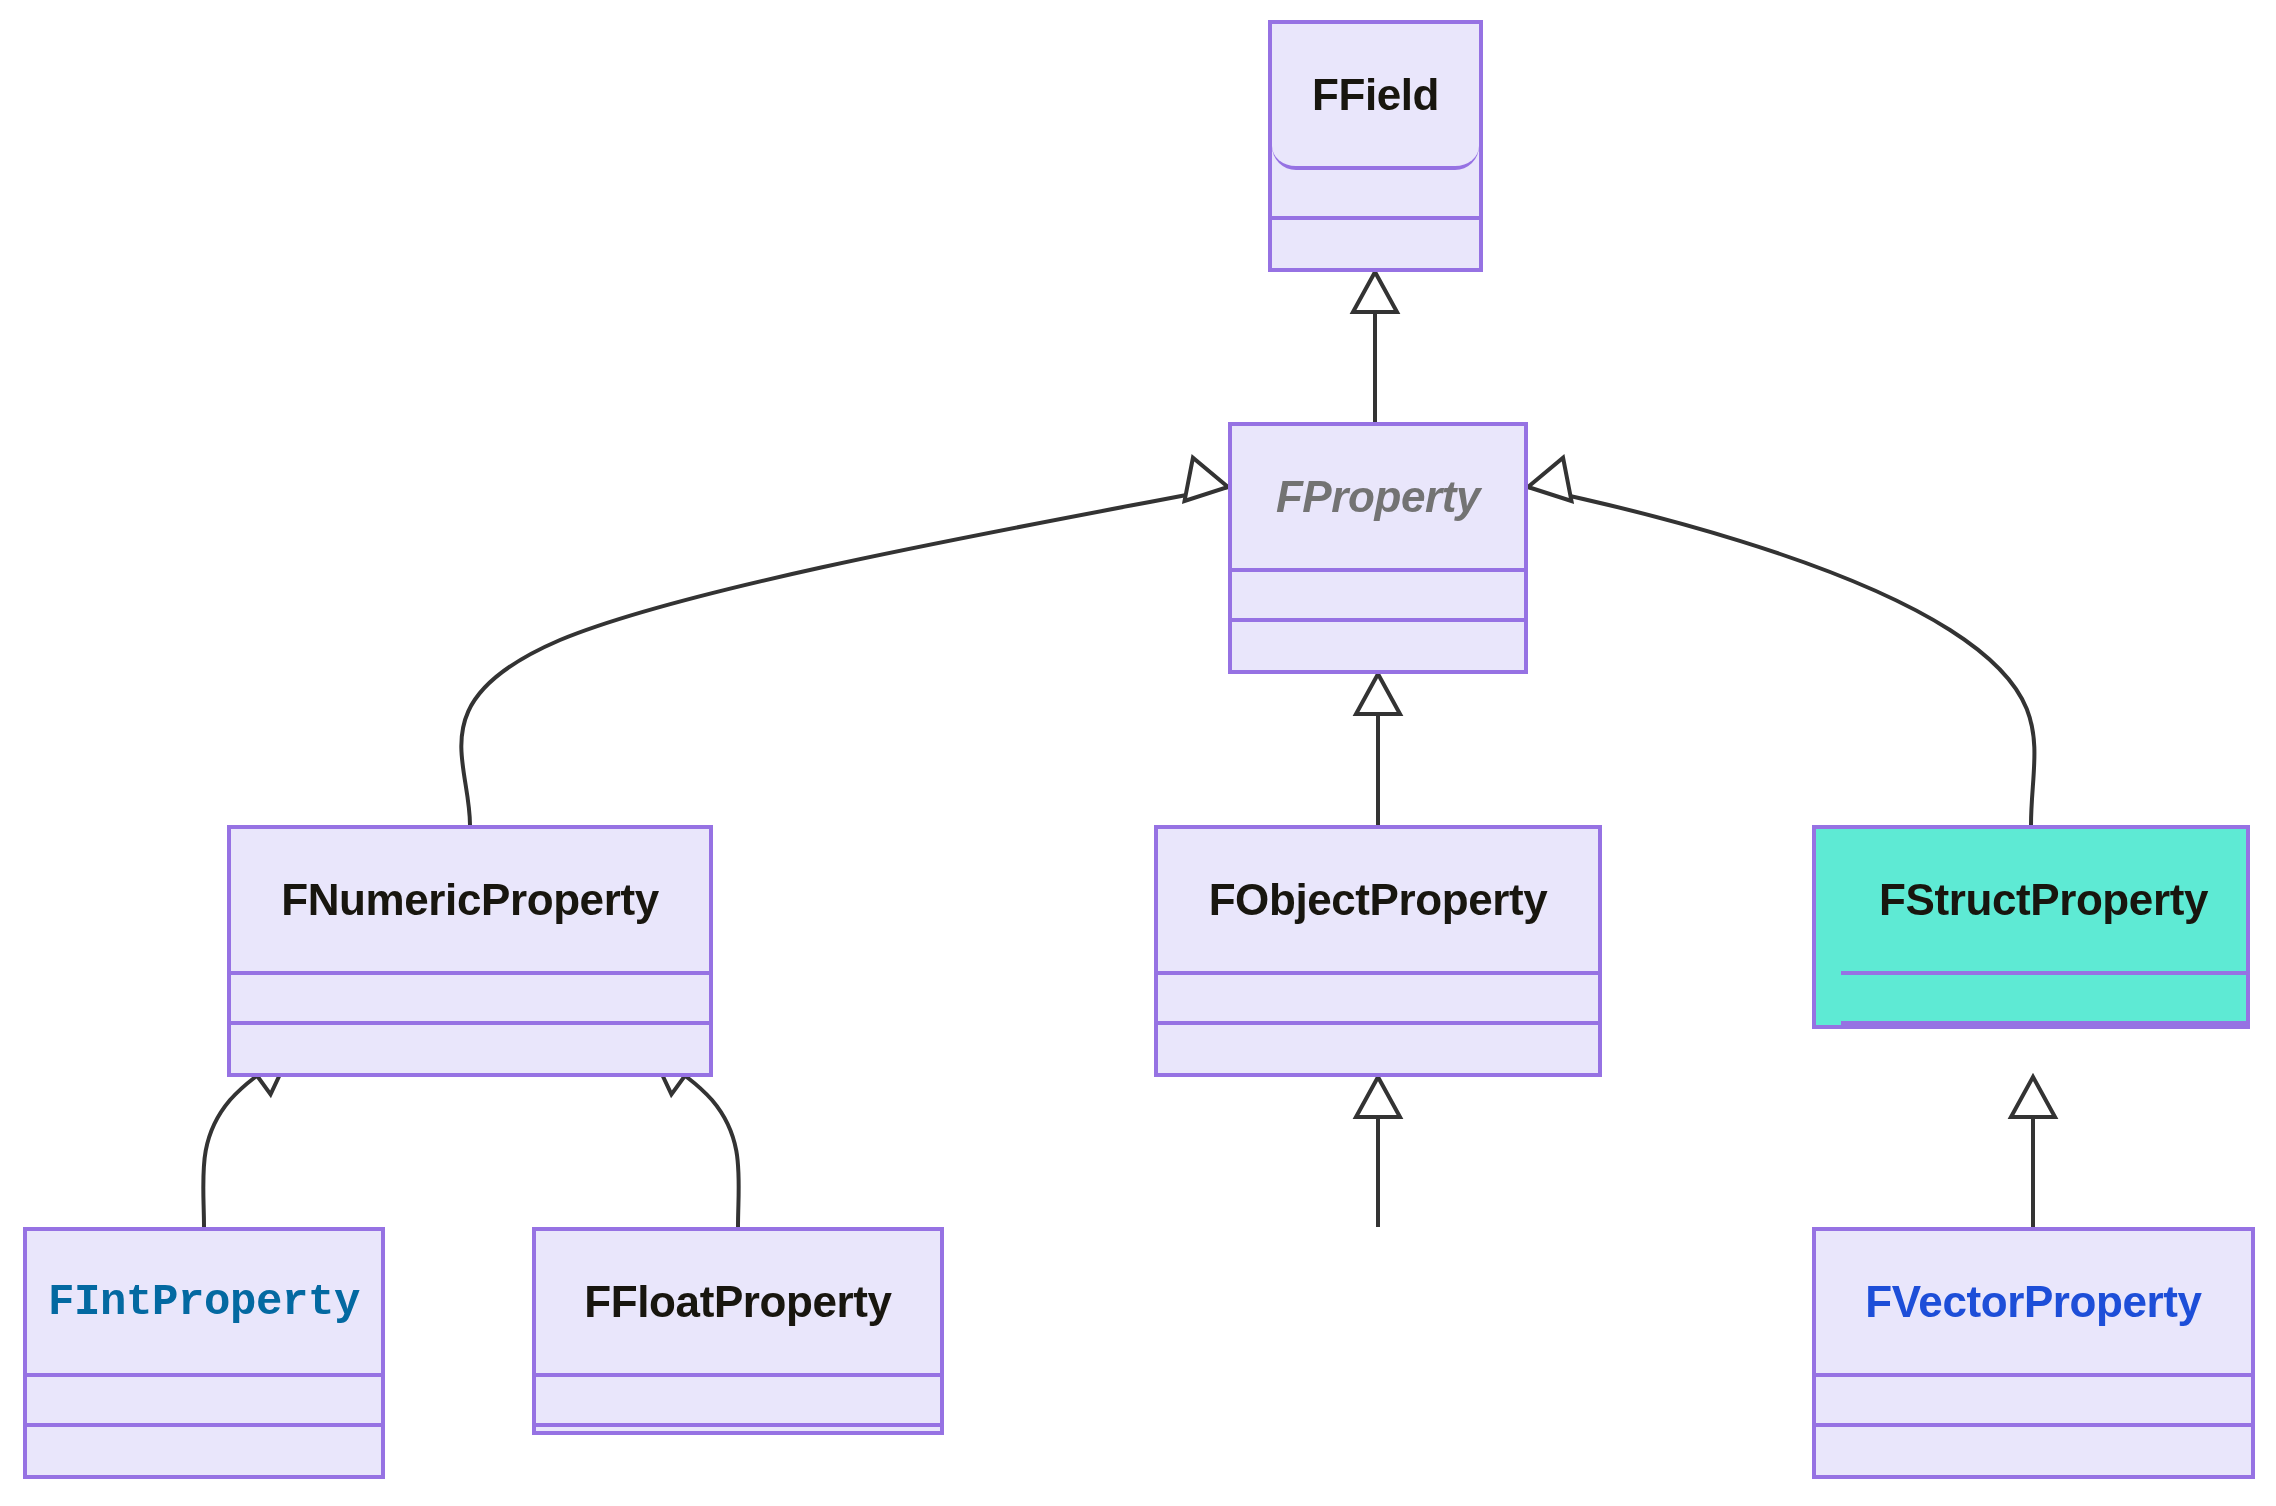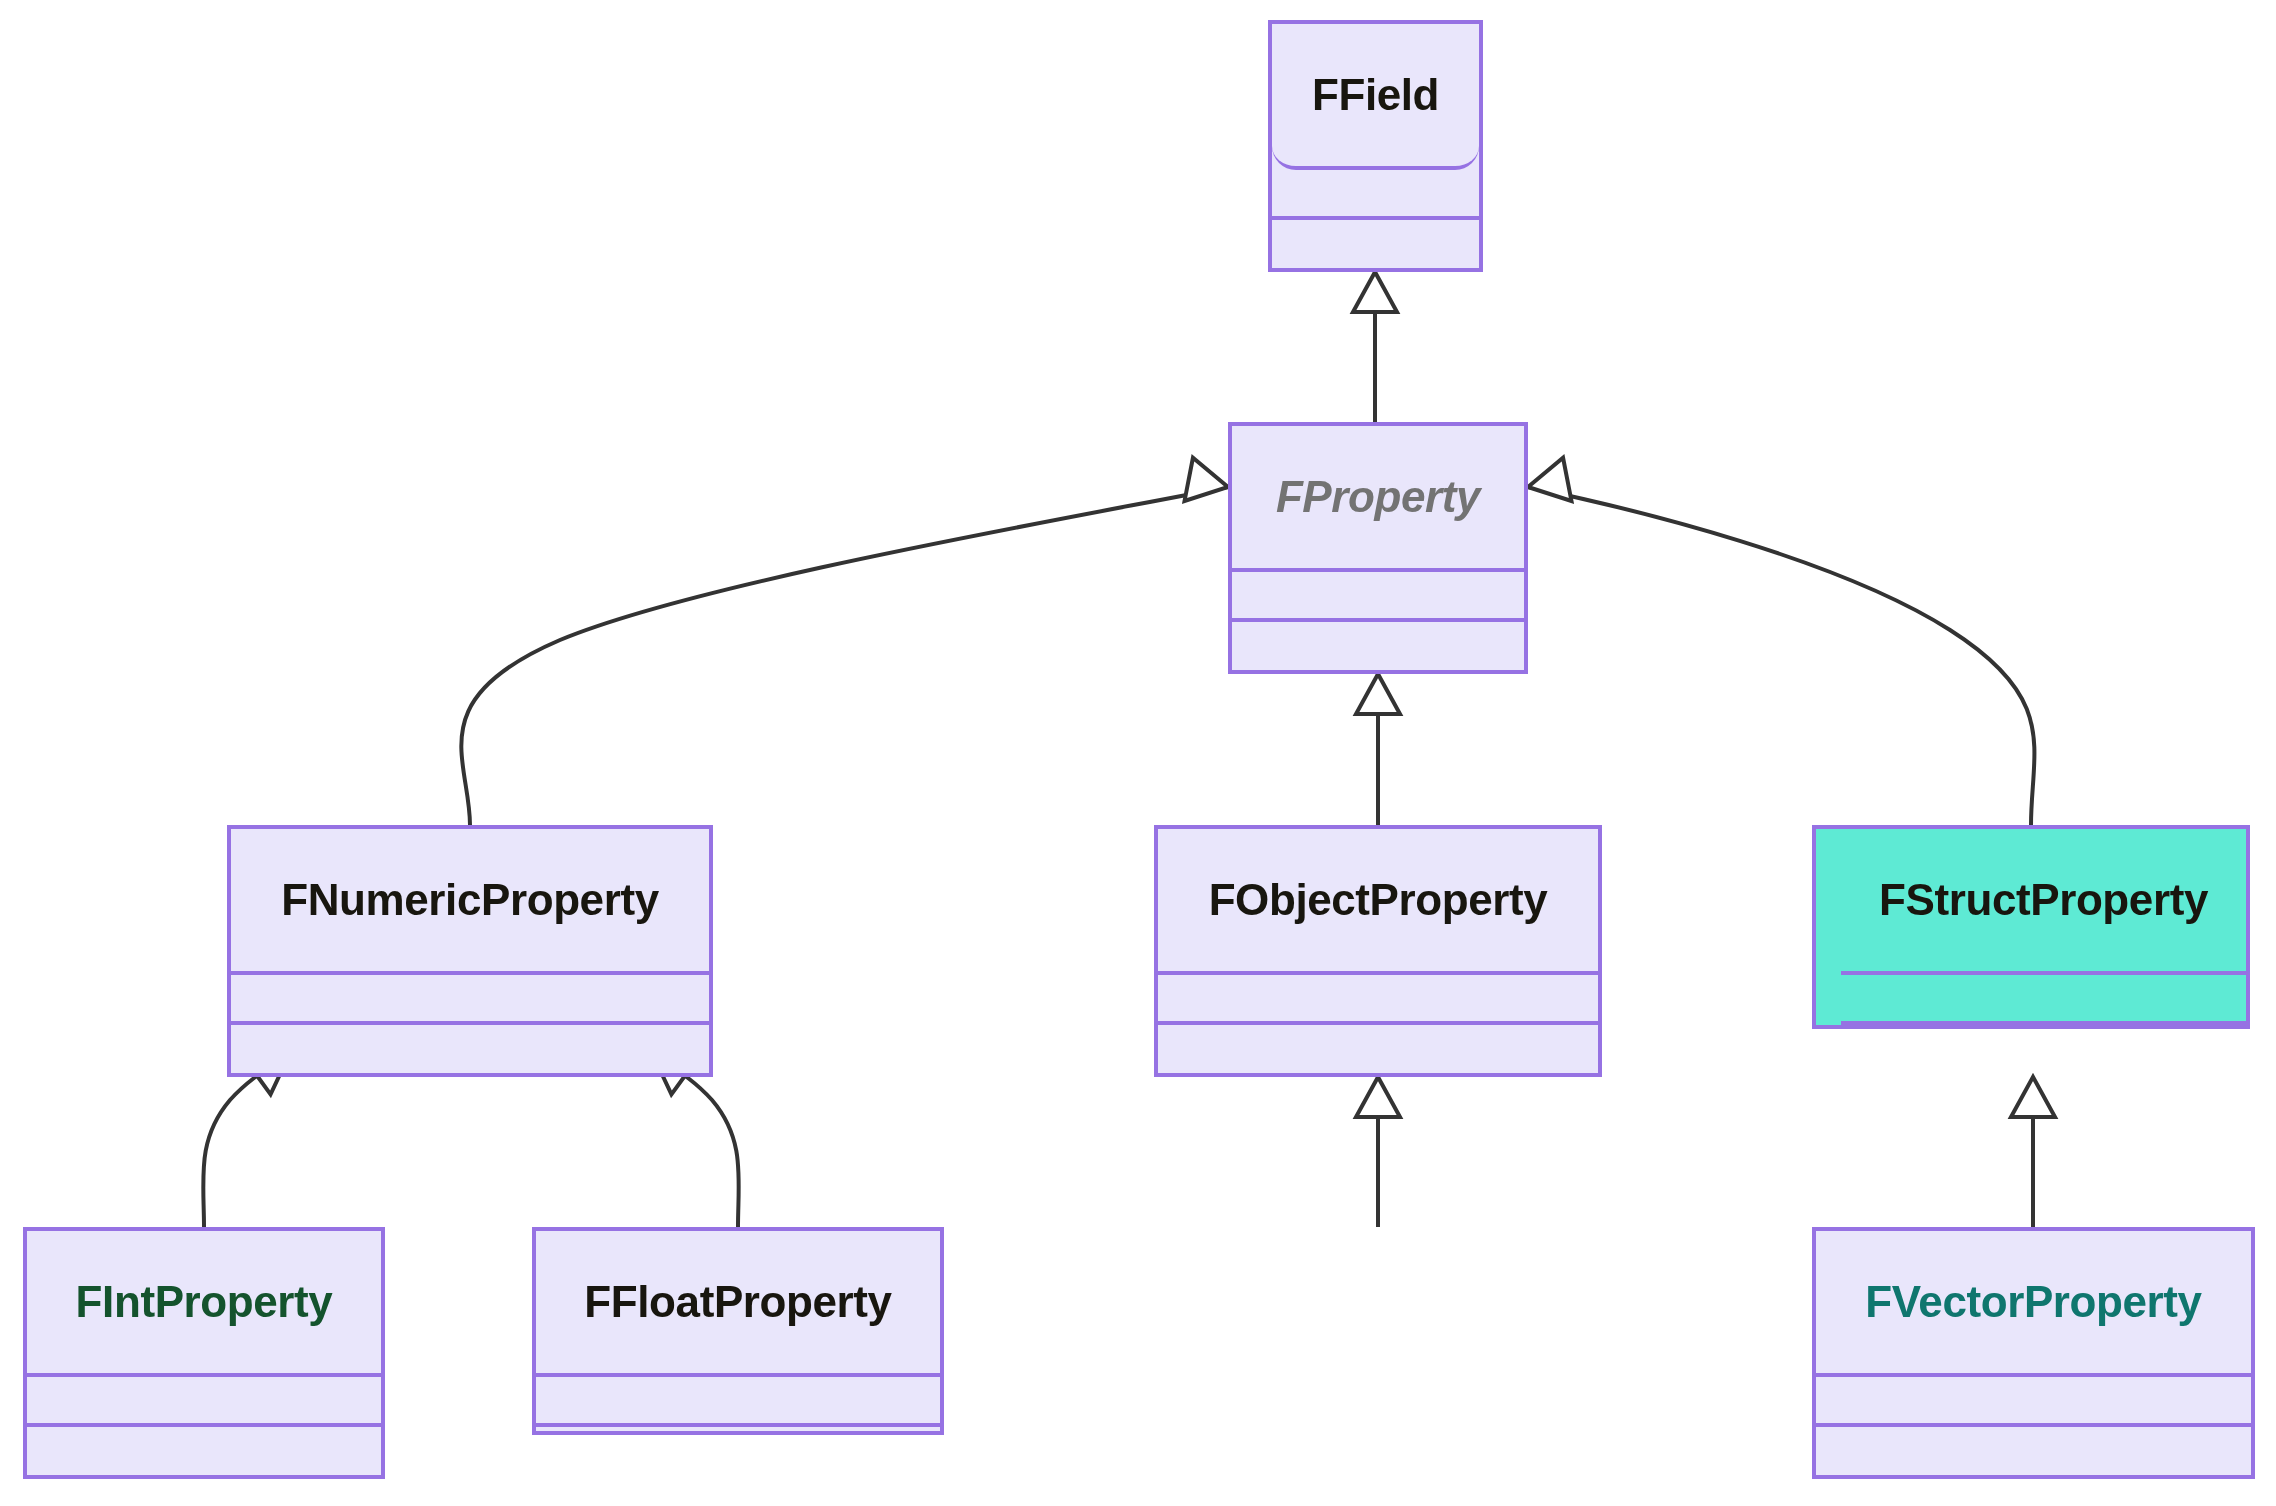--- a/index.html
+++ b/index.html
@@ -141,34 +141,34 @@
       </div>
       <div class="uml-class" style="left: 1812px; top: 825px; width: 438px; height: 204px; background: #5eead4; border-color: rgb(150, 114, 227); padding-left: 25px;">
         <div class="uml-title-compartment" style="border-bottom-color: rgb(150, 114, 227);">
           <span class="uml-class-name" style="color: rgb(24, 22, 15);">FStructProperty</span>
         </div>
         <div class="uml-attributes-compartment" style="border-bottom-color: rgb(150, 114, 227);"></div>
         <div class="uml-methods-compartment"></div>
       </div>
       <div class="uml-class" style="left: 23px; top: 1227px; width: 362px; height: 252px; background: rgb(233, 230, 251); border-color: rgb(150, 114, 227);">
         <div class="uml-title-compartment" style="border-bottom-color: rgb(150, 114, 227);">
-          <span class="uml-class-name" style="color: #14532d;">FIntProperty</span>
+          <span class="uml-class-name" style="color: #0369a1; font-family: Liberation Mono, monospace;">FIntProperty</span>
         </div>
         <div class="uml-attributes-compartment" style="border-bottom-color: rgb(150, 114, 227);"></div>
         <div class="uml-methods-compartment"></div>
       </div>
       <div class="uml-class" style="left: 532px; top: 1227px; width: 412px; height: 208px; background: rgb(233, 230, 251); border-color: rgb(150, 114, 227);">
         <div class="uml-title-compartment" style="border-bottom-color: rgb(150, 114, 227);">
           <span class="uml-class-name" style="color: rgb(24, 22, 15);">FFloatProperty</span>
         </div>
         <div class="uml-attributes-compartment" style="border-bottom-color: rgb(150, 114, 227);"></div>
         <div class="uml-methods-compartment"></div>
       </div>
       <div class="uml-class" style="left: 1812px; top: 1227px; width: 443px; height: 252px; background: rgb(233, 230, 251); border-color: rgb(150, 114, 227);">
         <div class="uml-title-compartment" style="border-bottom-color: rgb(150, 114, 227);">
-          <span class="uml-class-name" style="color: #0f766e;">FVectorProperty</span>
+          <span class="uml-class-name" style="color: #1d4ed8;">FVectorProperty</span>
         </div>
         <div class="uml-attributes-compartment" style="border-bottom-color: rgb(150, 114, 227);"></div>
         <div class="uml-methods-compartment"></div>
       </div>
     </div>
 
 </div>
 
 </body></html>

